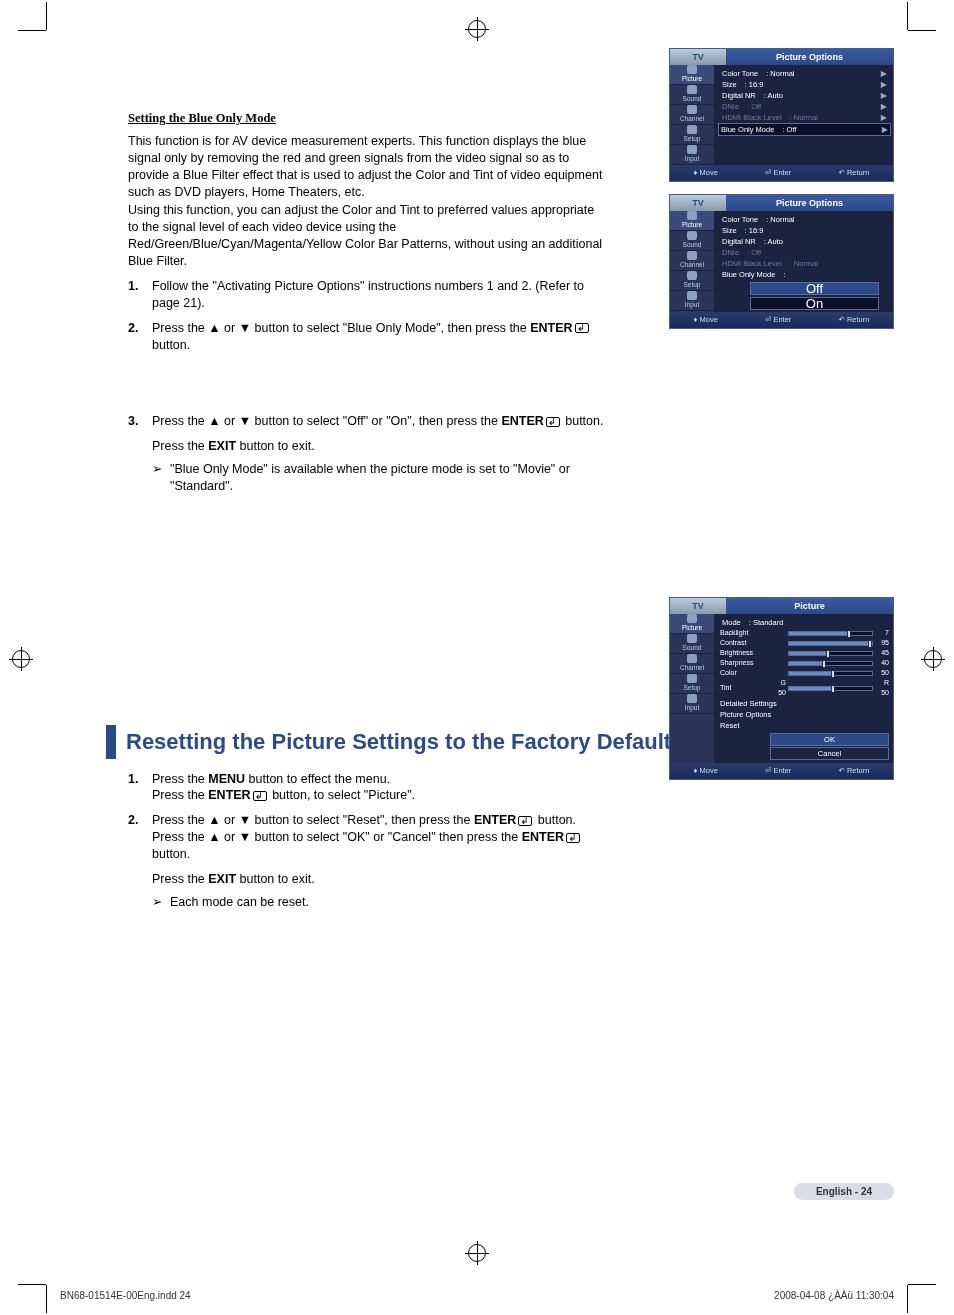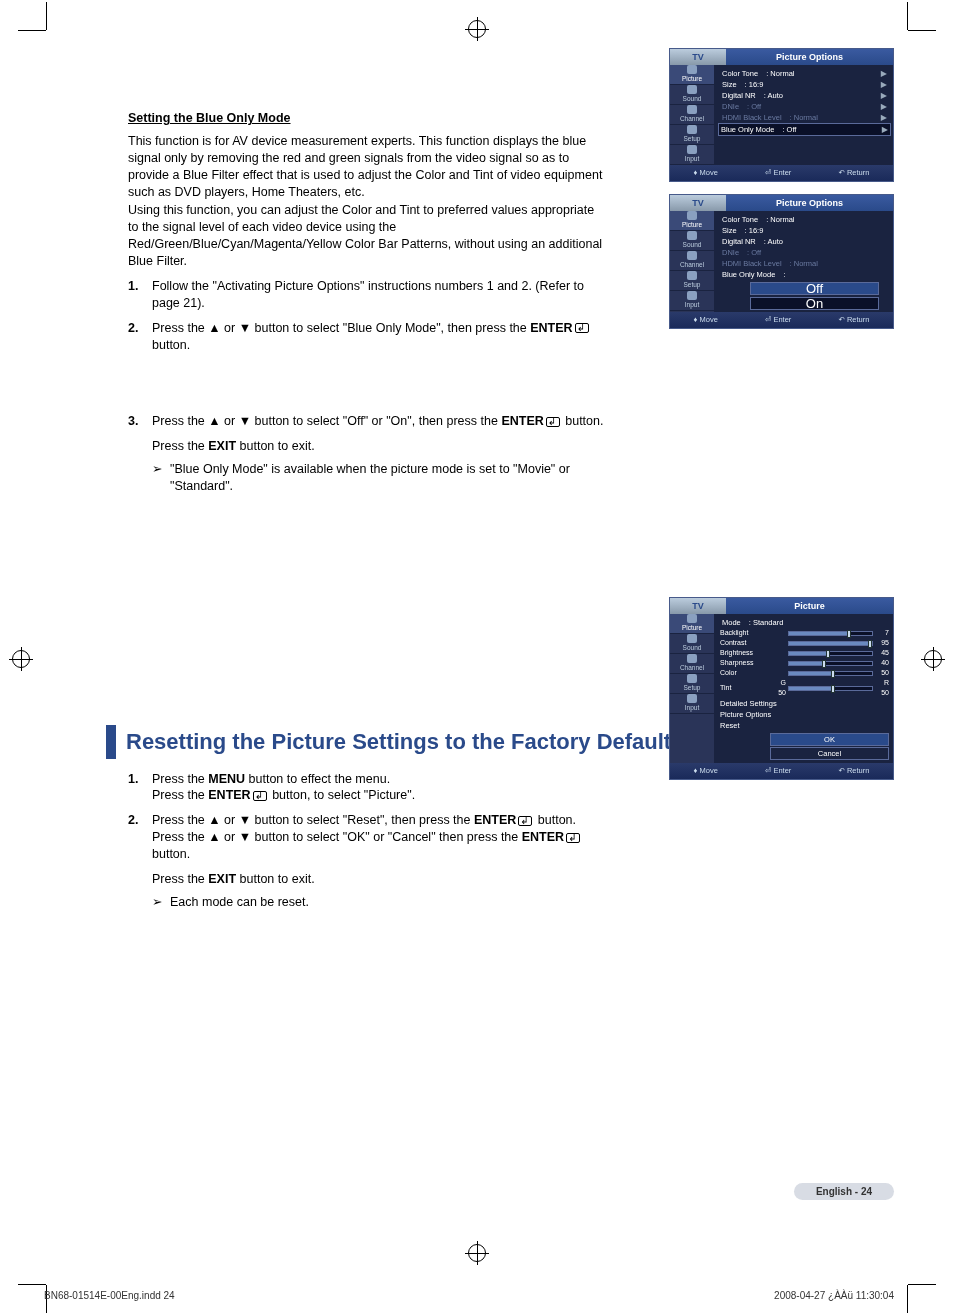--- a/index.html
+++ b/index.html
@@ -41,21 +41,21 @@
   .crop-br-v { position:absolute; right:46px; bottom:2px; width:1px; height:28px; background:#000;}
 
   .page {
     position: absolute;
     left: 60px; top: 48px;
     width: 834px;
     height: 1200px;
   }
 
   .content { position:relative; padding: 62px 0 0 68px; font-size: 12.5px; line-height: 1.35; }
-  .section-title { font-weight: bold; text-decoration: underline; font-size: 12.5px; margin-bottom: 6px; }
+  .section-title { font-weight: bold; text-decoration: underline; font-size: 12.5px; margin-bottom: 6px; font-family: Liberation Serif, serif; }
   .para { width: 478px; margin-bottom: 2px; }
   ol.steps { list-style: none; margin-top: 8px; width: 478px; }
   ol.steps > li { display:flex; margin-bottom: 8px; }
   ol.steps .num { font-weight: bold; width: 24px; flex-shrink:0; }
   ol.steps .body { flex: 1; }
   .note-row { display:flex; margin-top: 6px; }
   .note-arrow { width: 18px; flex-shrink:0; }
   .icon-enter {
     display:inline-block; width:14px; height:10px;
     border:1px solid #000; border-radius:2px;
@@ -102,21 +102,21 @@
   .slider-fill { height:100%; background:#6a8ac0;}
   .slider-knob { position:absolute; top:-2px; width:4px; height:8px; background:#cde; border:1px solid #233;}
   .slider-row .val{ width:14px; text-align:right;}
   .pic-link { font-size:7.5px; line-height:11px;}
   .reset-btns { margin:2px 0 0 50px;}
   .reset-btn { border:1px solid #5a6a9a; text-align:center; font-size:7.5px; line-height:11px; margin-bottom:1px;}
   .reset-btn.sel{ background:#2a4a8a;}
 
   .page-footer { position:absolute; left:0; right:0; bottom:48px; text-align:right;}
   .page-pill { display:inline-block; background:#d8dce4; border-radius:10px; padding:3px 22px; font-size:10px; font-weight:bold; color:#333;}
-  .print-info { position:absolute; bottom:14px; left:44px; right:60px; display:flex; justify-content:space-between; font-size:10px; color:#333;}
+  .print-info { position:absolute; bottom:14px; left:60px; right:60px; display:flex; justify-content:space-between; font-size:10px; color:#333;}
 </style>
 </head>
 <body>
 
 <div class="reg-mark reg-top"></div>
 <div class="reg-mark reg-left"></div>
 <div class="reg-mark reg-right"></div>
 <div class="reg-mark reg-bottom"></div>
 <div class="crop-tl-h"></div>
 <div class="crop-tl-v"></div>
@@ -422,14 +422,14 @@
 
   </div>
 
   <div class="page-footer">
     <span class="page-pill">English - 24</span>
   </div>
 </div>
 
 <div class="print-info">
   <span>BN68-01514E-00Eng.indd   24</span>
-  <span>2008-04-27   ¿ÀÀü 11:30:04</span>
+  <span>2008-04-08   ¿ÀÀü 11:30:04</span>
 </div>
 
 </body></html>

